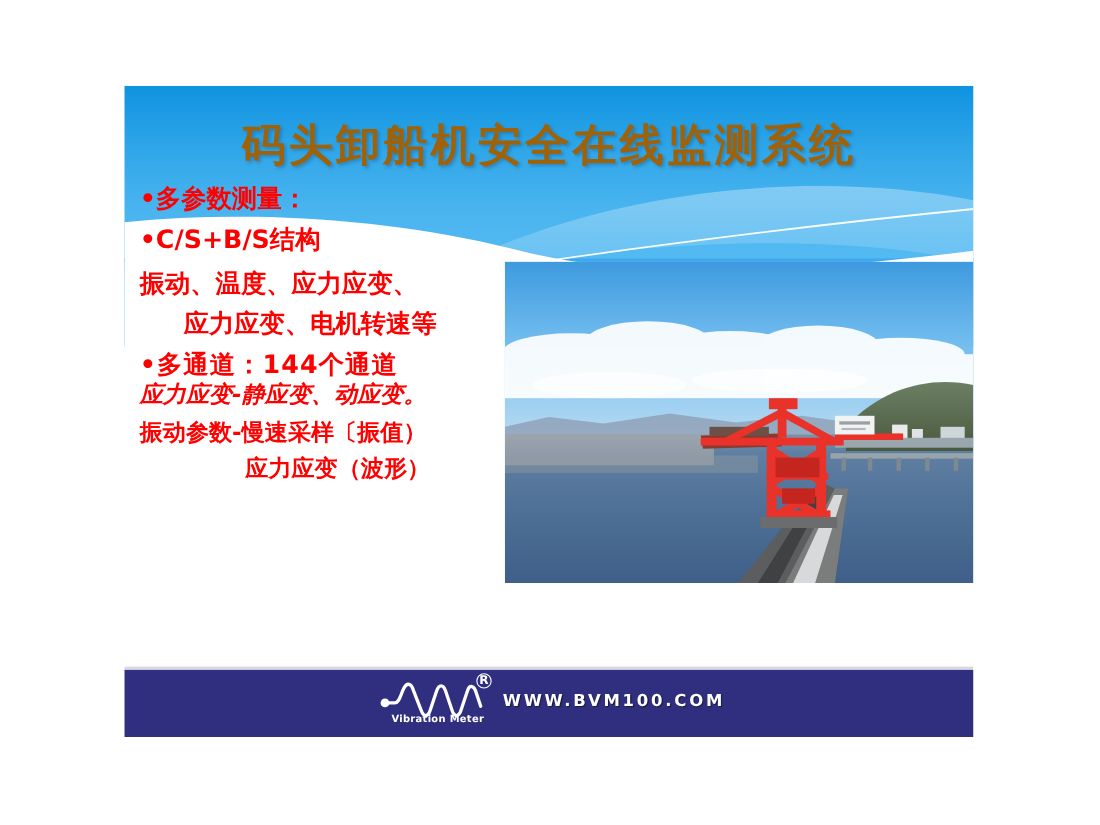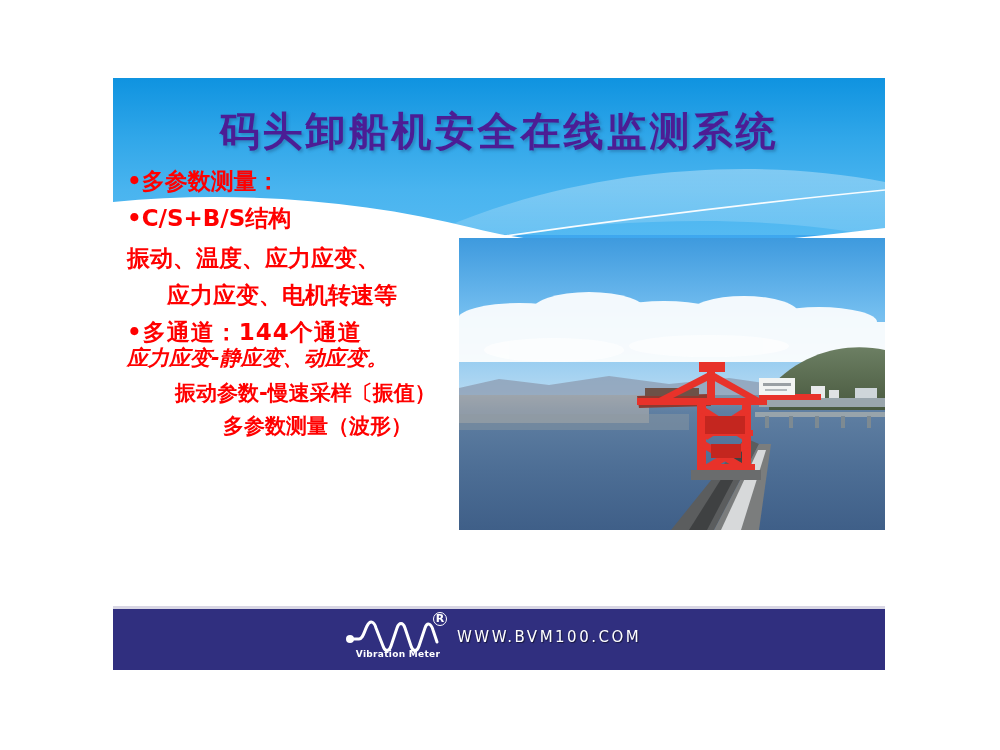--- a/index.html
+++ b/index.html
@@ -52,21 +52,21 @@
     height: 240px;
   }
 
   
   .slide-title {
     position: absolute;
     left: 0;
     top: 26px;
     width: 772px;
     text-align: center;
-    color: #4c1d95;
+    color: #a16207;
     font-size: 40px;
     font-weight: bold;
     letter-spacing: 3px;
     font-family: "DejaVu Sans", "Liberation Sans", sans-serif;
     text-shadow: 2px 2px 3px rgba(30,90,140,.45);
     white-space: nowrap;
   }
 
   
   .body-text {
@@ -82,21 +82,21 @@
     white-space: nowrap;
     line-height: 1.0;
   }
   .line.l1 { font-size: 23px; margin-bottom: 17px; letter-spacing: 0px; }
   .line.l2 { font-size: 23px; margin-bottom: 14px; }
   .line.l3 { font-size: 23px; margin-bottom: 14px; }
   .line.l4 { font-size: 23px; margin-bottom: 14px; margin-left: 40px; }
   .line.l5 { font-size: 23px; margin-bottom: 4px; letter-spacing: 1px; }
   .line.l6 { font-size: 23px; margin-bottom: 14px; }
   .line.l7 { font-size: 21px; margin-bottom: 14px; font-style: italic; }
-  .line.l8 { font-size: 21px; margin-bottom: 12px; margin-left: 48px; }
+  .line.l8 { font-size: 21px; margin-bottom: 12px; }
   .line.l9 { font-size: 21px; margin-left: 96px; }
 
   
   .photo {
     position: absolute;
     left: 346px;
     top: 160px;
     width: 426px;
     height: 292px;
     overflow: hidden;
@@ -166,21 +166,21 @@
   }
   .footer-cn {
     font-size: 21px;
     font-weight: bold;
     letter-spacing: 1px;
     white-space: nowrap;
     text-shadow: 1px 1px 1px rgba(0,0,0,.5);
   }
   .footer-url {
     font-size: 15px;
-    font-weight: normal;
+    font-weight: bold;
     letter-spacing: 2.5px;
     text-align: center;
     margin-top: 1px;
     white-space: nowrap;
     text-shadow: 1px 1px 1px rgba(0,0,0,.5);
   }
 </style>
 </head>
 <body>
 
@@ -208,21 +208,21 @@
   <div class="slide-title">码头卸船机安全在线监测系统</div>
 
   <div class="body-text">
     <div class="line l2">•多参数测量：</div>
     <div class="line l1">•C/S+B/S结构</div>
     <div class="line l3">振动、温度、应力应变、</div>
     <div class="line l4">应力应变、电机转速等</div>
     <div class="line l5">•多通道：144个通道</div>
     <div class="line l7">应力应变-静应变、动应变。</div>
     <div class="line l8">振动参数-慢速采样〔振值）</div>
-    <div class="line l9">多参数测量（波形）</div>
+    <div class="line l9">应力应变（波形）</div>
   </div>
 
   <div class="photo">
     <svg width="426" height="292" viewBox="0 0 426 292">
       <defs>
         <linearGradient id="sky" x1="0" y1="0" x2="0" y2="1">
           <stop offset="0%" stop-color="#3e9ade"></stop>
           <stop offset="45%" stop-color="#72bdef"></stop>
           <stop offset="100%" stop-color="#bcdcf2"></stop>
         </linearGradient>

